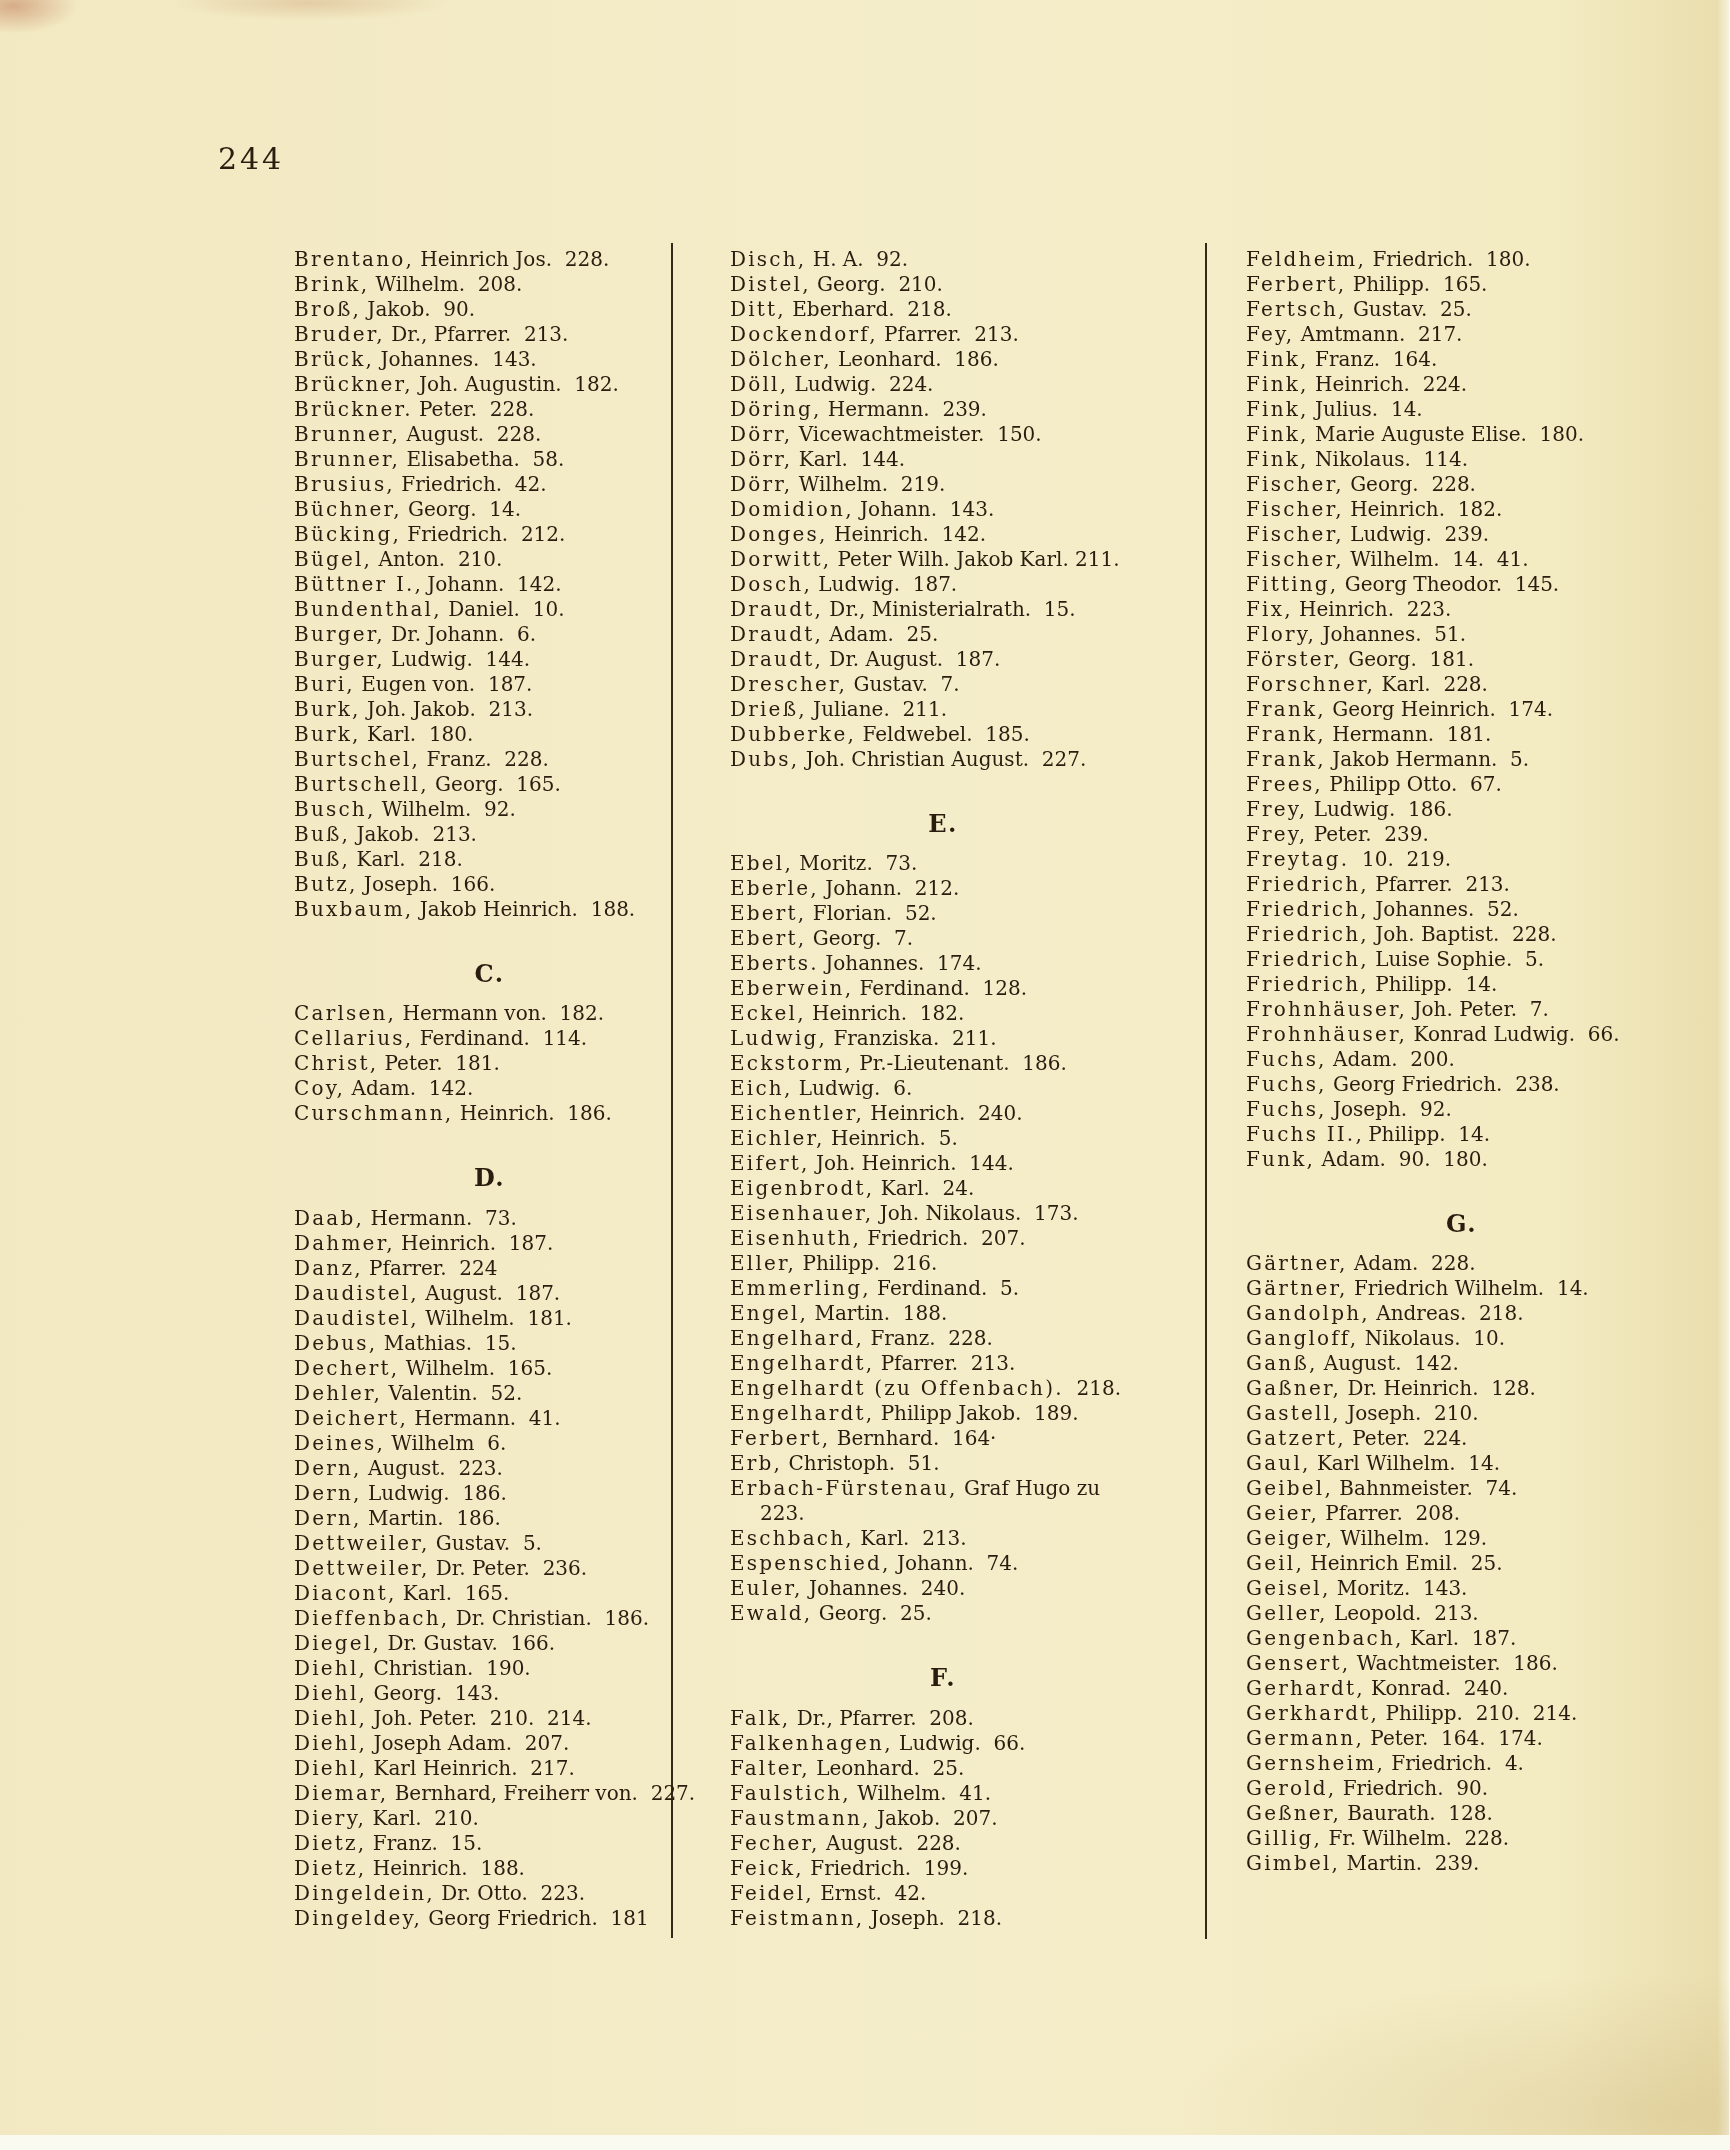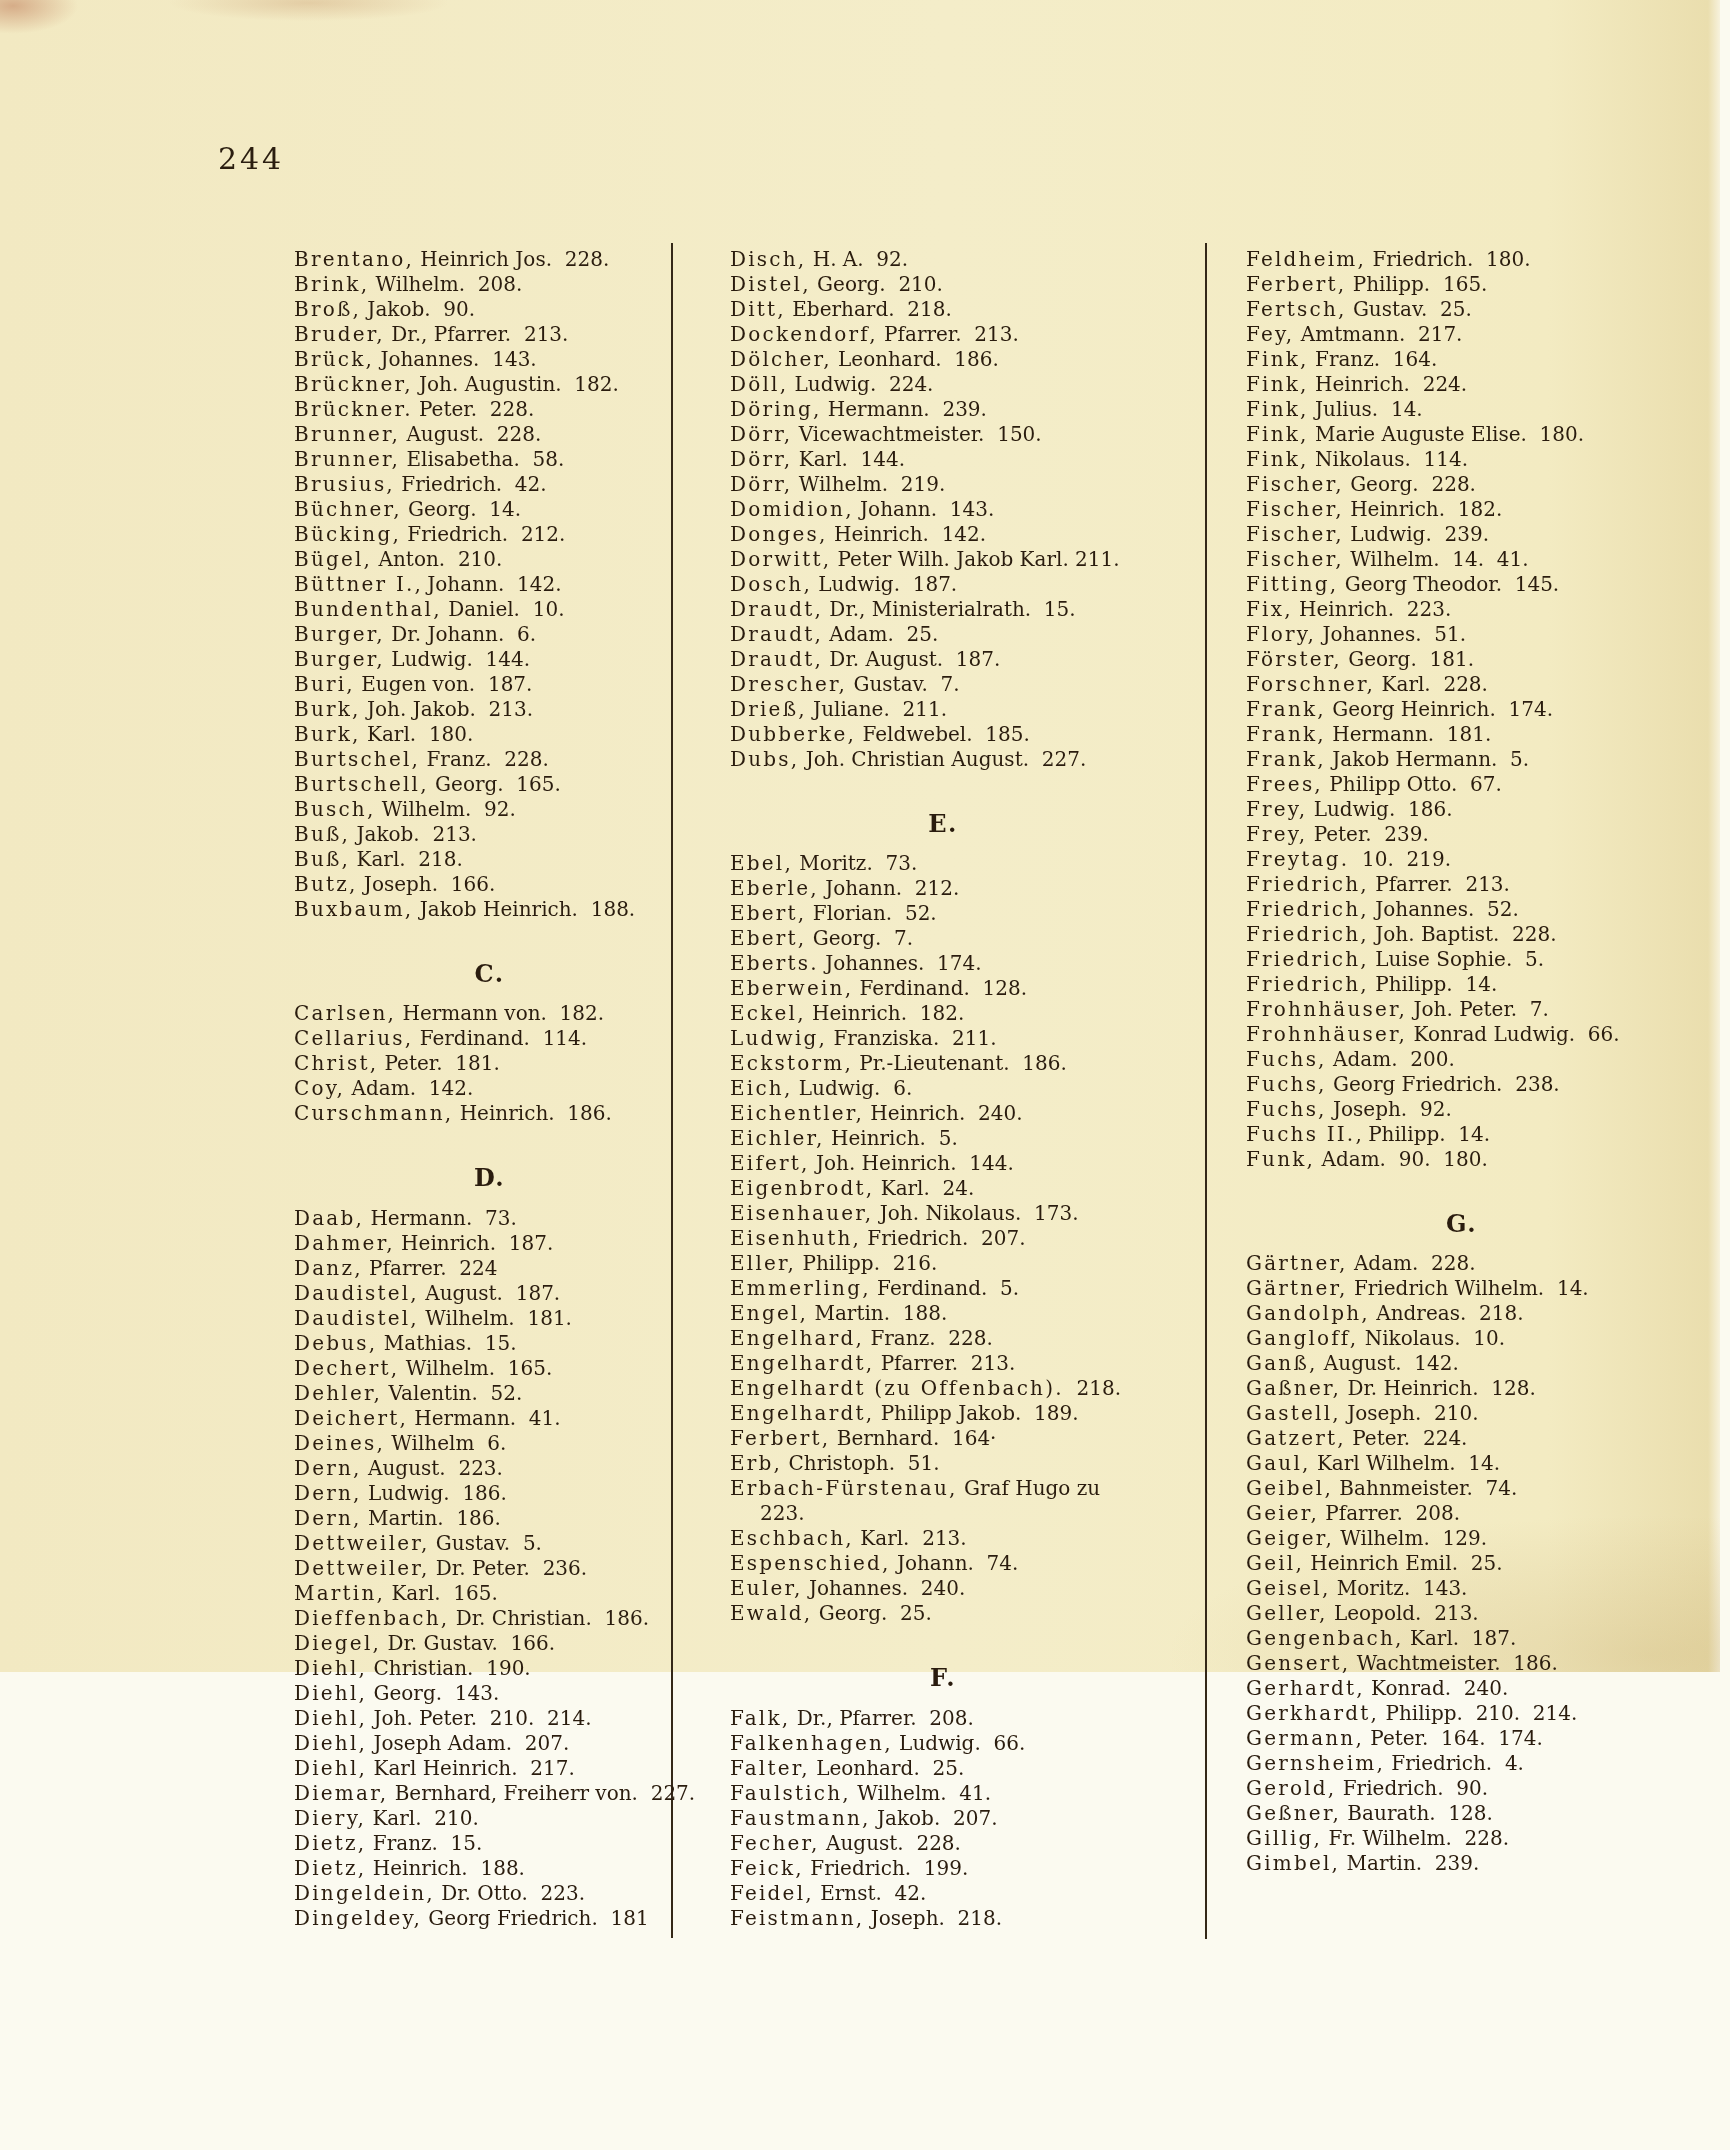--- a/index.html
+++ b/index.html
@@ -2,28 +2,29 @@
 <html style="font-size:11.5px"><head>
 <meta charset="utf-8">
 <style>
   html,body{margin:0;padding:0;}
   body{
     width:1731px;height:2151px;position:relative;
     background:#fbfaf0;
     font-family:"DejaVu Serif","Liberation Serif",serif;
   }
   .paper{
-    position:absolute;left:0;top:0;width:1720px;height:1672px;
+    position:absolute;left:0;top:0;width:1720px;height:2135px;
     background:
       radial-gradient(93px 40px at 13px 5.8px, rgba(168,74,42,.38), rgba(168,74,42,0) 70%),
       radial-gradient(187px 24.4px at 309px 2.9px, rgba(172,100,52,.22), rgba(172,100,52,0) 75%),
       radial-gradient(647px 187px at 96% 99%, rgba(190,160,95,.25), rgba(190,160,95,0) 75%),
       linear-gradient(90deg, #f2e9c2 0%, #f4edc9 55%, #f3ebc2 90%, #eadeae 99.3%, #f7f2dd 100%),
       linear-gradient(180deg, #ecdfb2 0%, #f2e9c2 1.6%, #f4edc9 50%, #f1e7bb 93%, #e9dcab 99%);
     background-color:#f3ecc6;
+    padding-left:9px;
   }
   .pagenum{
     position:absolute;left:218px;top:141px;
     font-size:30px;letter-spacing:2.9px;color:#2b1e10;
   }
   .vline{position:absolute;width:2.2px;background:#342818;}
   .vline.v1{left:671px;top:243px;height:1695px;}
   .vline.v2{left:1205px;top:243px;height:1696px;}
   .col{position:absolute;top:247px;color:#2a1c0e;}
   .col.c1{left:246px;width:434px;margin-left:48px;}
@@ -91,21 +92,21 @@
       <div class="entry"><span class="sperr">Debus,</span> Mathias.  15.</div>
       <div class="entry"><span class="sperr">Dechert,</span> Wilhelm.  165.</div>
       <div class="entry"><span class="sperr">Dehler,</span> Valentin.  52.</div>
       <div class="entry"><span class="sperr">Deichert,</span> Hermann.  41.</div>
       <div class="entry"><span class="sperr">Deines,</span> Wilhelm  6.</div>
       <div class="entry"><span class="sperr">Dern,</span> August.  223.</div>
       <div class="entry"><span class="sperr">Dern,</span> Ludwig.  186.</div>
       <div class="entry"><span class="sperr">Dern,</span> Martin.  186.</div>
       <div class="entry"><span class="sperr">Dettweiler,</span> Gustav.  5.</div>
       <div class="entry"><span class="sperr">Dettweiler,</span> Dr. Peter.  236.</div>
-      <div class="entry"><span class="sperr">Martin,</span> Karl.  165.</div>
+      <div class="entry"><span class="sperr">Diacont,</span> Karl.  165.</div>
       <div class="entry"><span class="sperr">Dieffenbach,</span> Dr. Christian.  186.</div>
       <div class="entry"><span class="sperr">Diegel,</span> Dr. Gustav.  166.</div>
       <div class="entry"><span class="sperr">Diehl,</span> Christian.  190.</div>
       <div class="entry"><span class="sperr">Diehl,</span> Georg.  143.</div>
       <div class="entry"><span class="sperr">Diehl,</span> Joh. Peter.  210.  214.</div>
       <div class="entry"><span class="sperr">Diehl,</span> Joseph Adam.  207.</div>
       <div class="entry"><span class="sperr">Diehl,</span> Karl Heinrich.  217.</div>
       <div class="entry"><span class="sperr">Diemar,</span> Bernhard, Freiherr von.  227.</div>
       <div class="entry"><span class="sperr">Diery,</span> Karl.  210.</div>
       <div class="entry"><span class="sperr">Dietz,</span> Franz.  15.</div>

